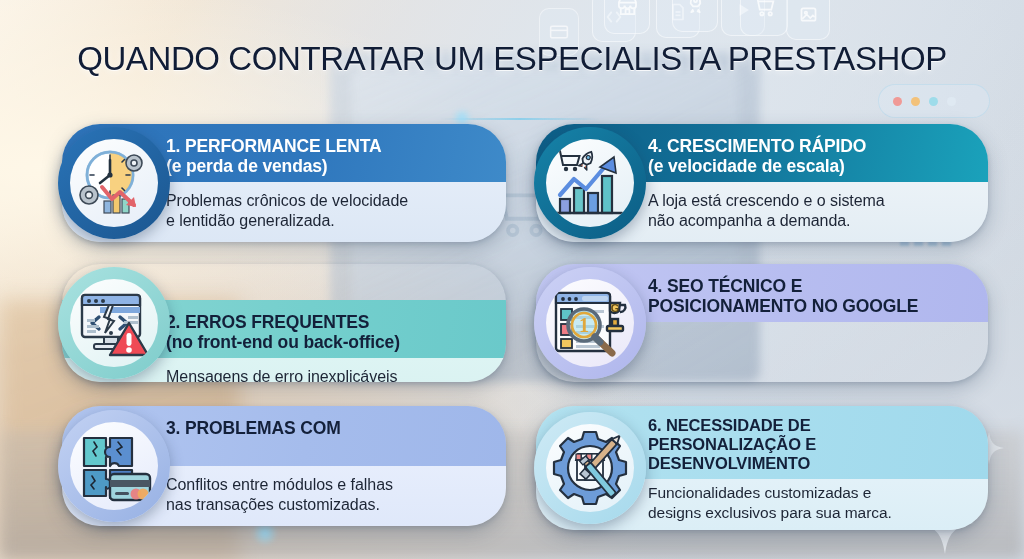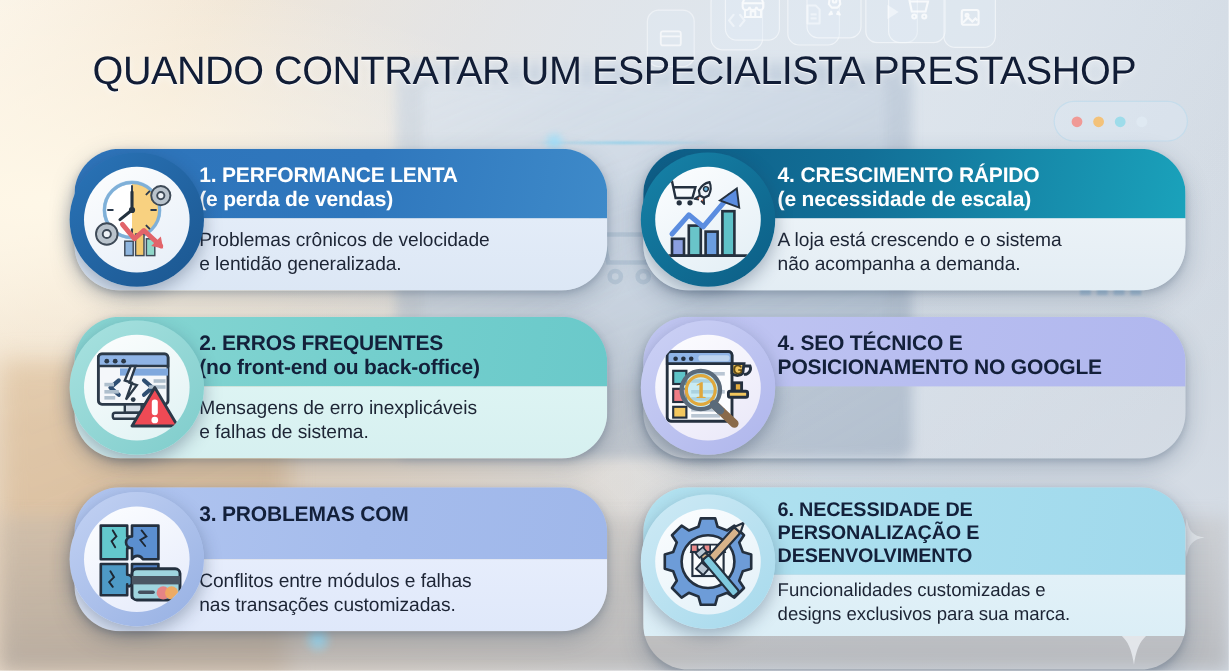--- a/index.html
+++ b/index.html
@@ -265,21 +265,21 @@
           <rect x="39" y="52" width="7" height="18" fill="#f3c96d" stroke="#3e4a57" stroke-width="1.2"></rect>
           <rect x="48" y="56" width="7" height="14" fill="#8fd6c8" stroke="#3e4a57" stroke-width="1.2"></rect>
         </g>
         <polyline points="28,44 38,56 46,49 60,62" fill="none" stroke="#e2646a" stroke-width="4" stroke-linecap="round" stroke-linejoin="round"></polyline>
         <polygon points="62,64 52,62 60,54" fill="#e2646a"></polygon>
       </svg>
     </div>
   </div>
 
   <div class="card lighthead" style="left:62px; top:264px; width:444px; height:118px;">
-    <div class="card-head" style="background:linear-gradient(100deg,#8ad6d3 0%, #74cfcd 55%, #6ac9ca 100%); height:58px;">
+    <div class="card-head" style="background:linear-gradient(100deg,#8ad6d3 0%, #74cfcd 55%, #6ac9ca 100%); height:58px;margin-top:36px;">
       <div>2. ERROS FREQUENTES</div>
       <div>(no front-end ou back-office)</div>
     </div>
     <div class="card-body" style="background:linear-gradient(180deg,#ddf4f3,#d6f0f0); height:60px;">
       <div>Mensagens de erro inexplicáveis</div>
       <div>e falhas de sistema.</div>
     </div>
   </div>
   <div class="icon-badge" style="left:58px; top:323px; background:linear-gradient(140deg,#a9e2e0,#7ecccb);">
     <div class="icon-inner" style="background:linear-gradient(150deg,#fdfefe,#dff2f3);">
@@ -342,21 +342,21 @@
         <rect x="41" y="66" width="14" height="3" rx="1.5" fill="#44505e"></rect>
         <circle cx="62" cy="68" r="5.5" fill="#e98080" opacity=".95"></circle>
         <circle cx="69" cy="68" r="5.5" fill="#f0a95e" opacity=".95"></circle>
       </svg>
     </div>
   </div>
 
   <div class="card dark" style="left:536px; top:124px; width:452px; height:118px;">
     <div class="card-head" style="background:linear-gradient(100deg,#0d5e87 0%, #126f97 40%, #1aa2bb 100%); height:58px; padding-left:112px;">
       <div>4. CRESCIMENTO RÁPIDO</div>
-      <div>(e necessidade de escala)</div>
+      <div>(e velocidade de escala)</div>
     </div>
     <div class="card-body" style="background:linear-gradient(180deg,#ebf2f7,#e3edf4); height:60px; padding-left:112px;">
       <div>A loja está crescendo e o sistema</div>
       <div>não acompanha a demanda.</div>
     </div>
   </div>
   <div class="icon-badge" style="left:534px; top:183px; background:linear-gradient(140deg,#1683a8,#0c5d85);">
     <div class="icon-inner" style="background:linear-gradient(150deg,#fdfeff,#e2eef5);">
       <svg width="80" height="80" viewBox="0 0 80 80">
         <g stroke="#25313f" stroke-width="2.2">
@@ -422,21 +422,21 @@
         <circle cx="34" cy="42" r="16" fill="#9fdcea" opacity=".55"></circle>
         <circle cx="34" cy="42" r="16" fill="none" stroke="#5a6a7a" stroke-width="3.6"></circle>
         <circle cx="34" cy="42" r="12" fill="none" stroke="#e0a83c" stroke-width="2.6"></circle>
         <text x="34" y="49" font-family="Liberation Serif, serif" font-size="20" font-weight="bold" fill="#e0a83c" text-anchor="middle">1</text>
         <line x1="45" y1="54" x2="62" y2="70" stroke="#8a6a4a" stroke-width="7" stroke-linecap="round"></line>
         <line x1="45" y1="54" x2="50" y2="59" stroke="#5a6a7a" stroke-width="7" stroke-linecap="round"></line>
       </svg>
     </div>
   </div>
 
-  <div class="card lighthead" style="left:536px; top:406px; width:452px; height:152px;">
+  <div class="card lighthead" style="left:536px; top:406px; width:452px; height:124px;">
     <div class="card-head" style="background:linear-gradient(100deg,#b3e2f0 0%, #a7ddee 55%, #a0d9ec 100%); height:73px; padding:10px 18px 4px 112px; font-size:16.5px; line-height:1.14;">
       <div>6. NECESSIDADE DE</div>
       <div>PERSONALIZAÇÃO E</div>
       <div>DESENVOLVIMENTO</div>
     </div>
     <div class="card-body" style="background:linear-gradient(180deg,#e2f1f8,#dbeef6); height:51px; padding:4px 16px 10px 112px; font-size:15.5px;">
       <div>Funcionalidades customizadas e</div>
       <div>designs exclusivos para sua marca.</div>
     </div>
   </div>

